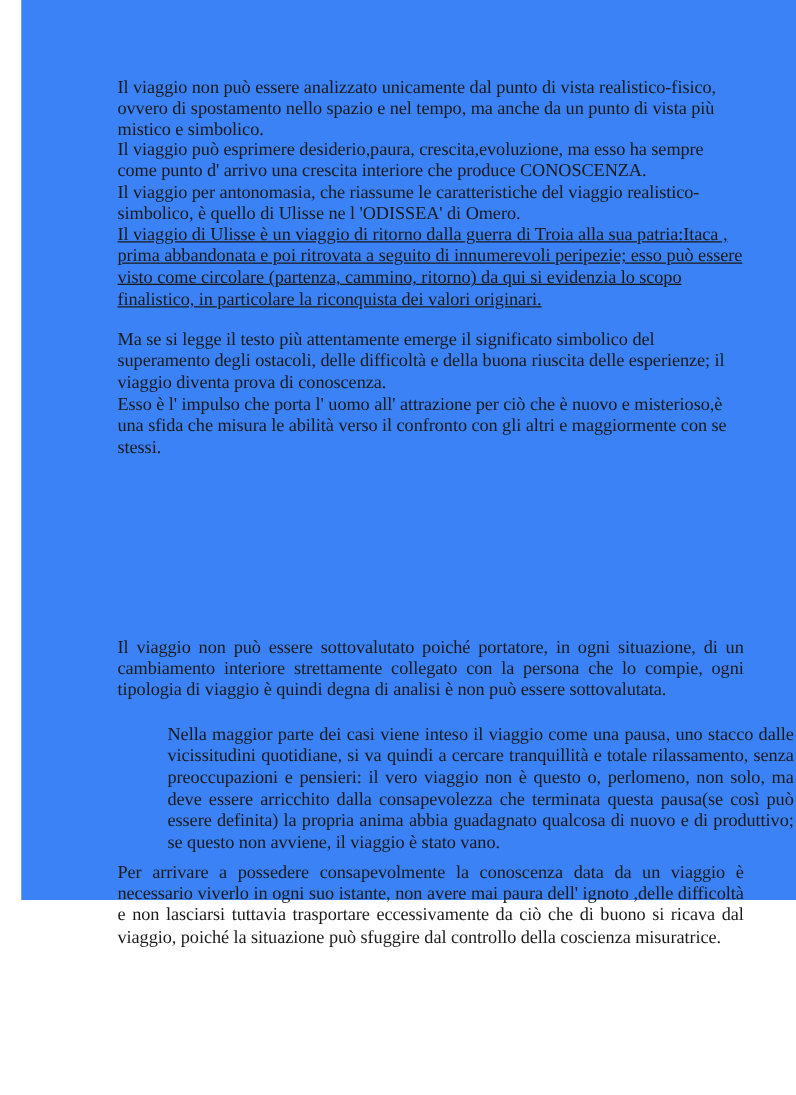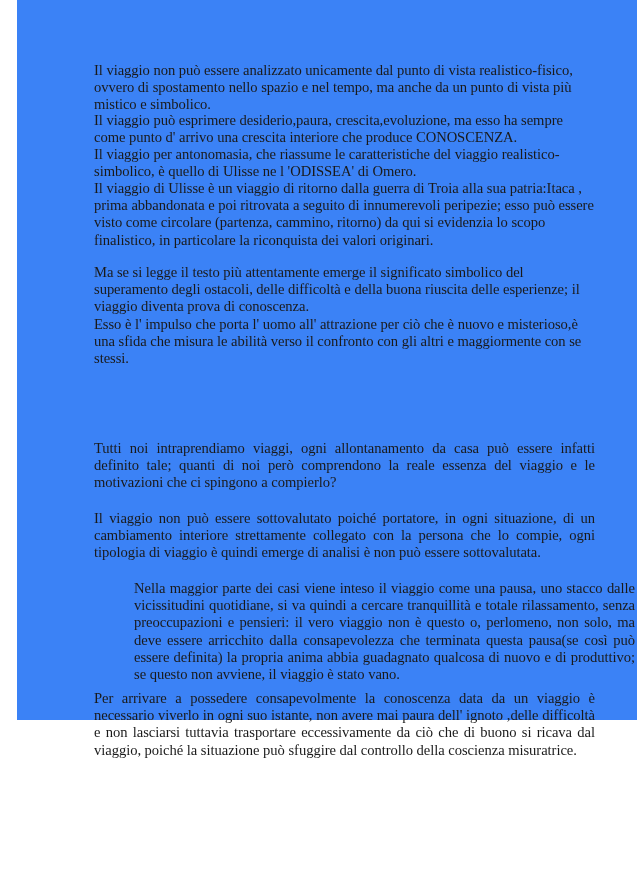--- a/index.html
+++ b/index.html
@@ -33,34 +33,31 @@
 
   <div class="text-block left" style="top:62px;">
     <p>Il viaggio  non può essere analizzato  unicamente dal punto di vista realistico-fisico, ovvero di spostamento nello spazio e nel tempo, ma anche da un punto di vista più mistico e simbolico.</p>
   </div>
   <div class="text-block left" style="top:146px;">
     <p>Il viaggio per antonomasia, che riassume le caratteristiche del viaggio realistico-simbolico, è quello di Ulisse ne l 'ODISSEA' di Omero.</p>
   </div>
   <div class="text-block left" style="top:112px;">
     <p>Il viaggio può esprimere desiderio,paura, crescita,evoluzione, ma esso ha sempre come punto d' arrivo una crescita interiore che produce CONOSCENZA.</p>
   </div>
-  <div class="text-block left" style="top:180px;">
+  <div class="text-block left" style="top:180px;text-decoration:underline;">
     <p>Il viaggio di Ulisse è un viaggio di ritorno dalla guerra di Troia alla sua patria:Itaca , prima abbandonata e poi ritrovata a seguito di innumerevoli peripezie; esso può essere visto come circolare (partenza, cammino, ritorno) da qui si evidenzia lo scopo finalistico, in particolare la riconquista dei valori originari.</p>
   </div>
   <div class="text-block left" style="top:316px;">
     <p>Esso è l' impulso che porta l' uomo all' attrazione per ciò che è nuovo e misterioso,è una sfida che misura le abilità verso il confronto con gli altri e maggiormente con se stessi.</p>
   </div>
   <div class="text-block left" style="top:264px;">
     <p>Ma se si legge il testo più attentamente emerge il significato simbolico del superamento degli ostacoli, delle difficoltà e della buona riuscita delle esperienze; il viaggio diventa prova di conoscenza.</p>
   </div>
-  <div class="text-block justify" style="top:440px;">
-    <p>Tutti noi intraprendiamo viaggi, ogni allontanamento da casa può essere infatti definito tale; quanti di noi però comprendono la reale essenza del viaggio e le motivazioni che ci spingono a compierlo?</p>
-  </div>
   <div class="text-block justify" style="top:510px;">
-    <p>Il viaggio non può essere sottovalutato poiché portatore, in ogni situazione, di un cambiamento interiore strettamente collegato con la persona che lo compie, ogni tipologia di viaggio è quindi emerge di analisi è non può essere sottovalutata.</p>
+    <p>Il viaggio non può essere sottovalutato poiché portatore, in ogni situazione, di un cambiamento interiore strettamente collegato con la persona che lo compie, ogni tipologia di viaggio è quindi degna di analisi è non può essere sottovalutata.</p>
   </div>
   <div class="text-block justify" style="top:580px;margin-left:40px;">
     <p>Nella maggior parte dei casi viene inteso il viaggio come una pausa, uno stacco dalle vicissitudini quotidiane, si va quindi a cercare tranquillità e totale rilassamento, senza preoccupazioni e pensieri: il vero viaggio non è questo o, perlomeno, non solo, ma deve essere arricchito dalla consapevolezza che terminata questa pausa(se così può essere definita) la propria anima abbia guadagnato qualcosa di nuovo e di produttivo; se questo non avviene, il viaggio è stato vano.</p>
   </div>
   <div class="text-block justify" style="top:690px;">
     <p>Per arrivare a possedere consapevolmente la conoscenza data da un viaggio è necessario viverlo in ogni suo istante, non avere mai paura dell' ignoto ,delle difficoltà e non lasciarsi tuttavia trasportare eccessivamente da ciò che di buono si ricava dal viaggio, poiché la situazione può sfuggire dal controllo della coscienza misuratrice.</p>
   </div>
 </div>
 
 </body></html>

